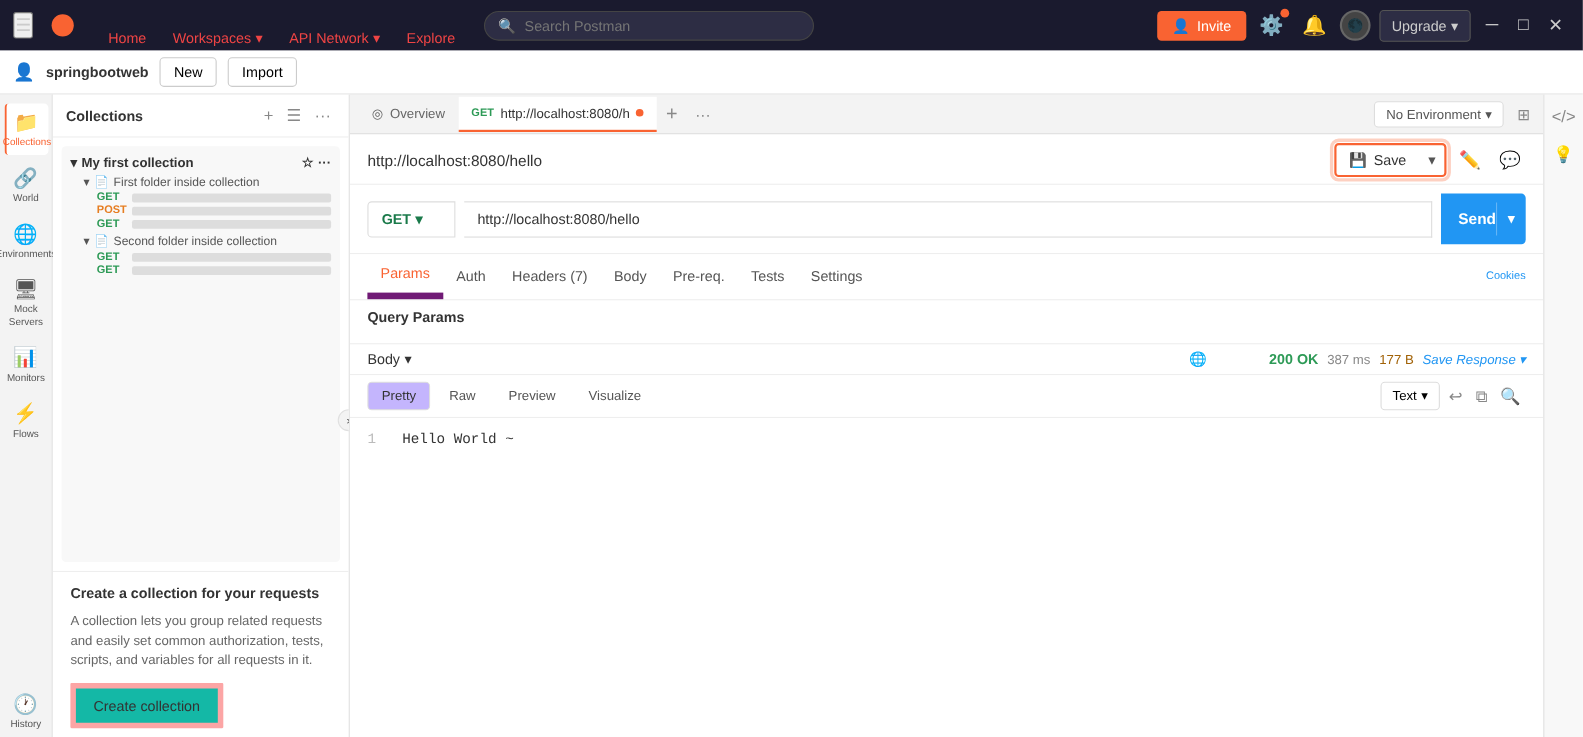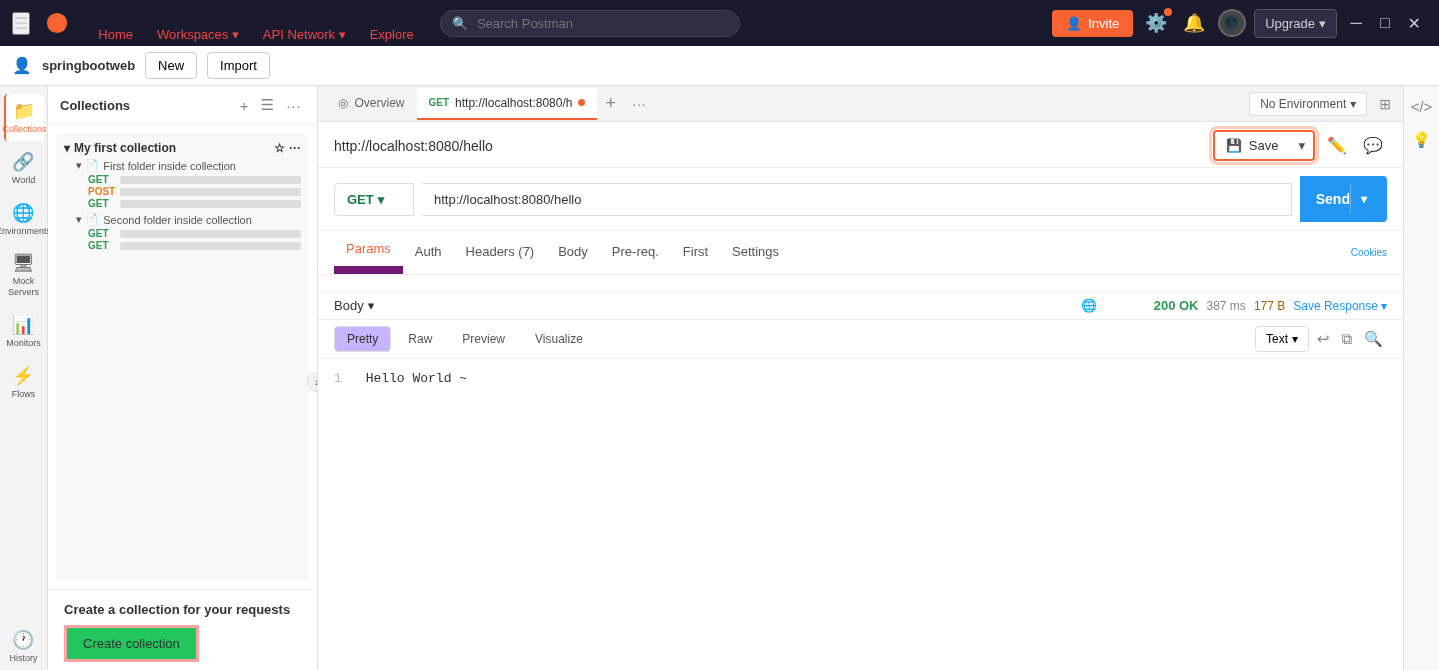--- a/index.html
+++ b/index.html
@@ -65,21 +65,21 @@
     .method-post { color: #e67e22; font-size: 10px; font-weight: 700; width: 28px; }
     .request-line { height: 8px; background: #ddd; border-radius: 2px; flex: 1; }
 
     
     .create-collection-area {
       padding: 12px 16px 16px; border-top: 1px solid #eee;
     }
     .create-collection-area h3 { font-size: 13px; font-weight: 700; color: #333; margin-bottom: 8px; }
     .create-collection-area p { font-size: 12px; color: #666; line-height: 1.5; margin-bottom: 12px; }
     .btn-create-collection {
-      background: #22c55e; border: 3px solid #fca5a5; border-radius: 1px; padding: 8px 16px;
+      background: #14b8a6; border: 5px solid #fca5a5; border-radius: 1px; padding: 8px 16px;
       font-size: 13px; color: #333; cursor: pointer; font-weight: 500;
     }
 
     
     .right-panel { flex: 1; display: flex; flex-direction: column; overflow: hidden; }
 
     
     .tab-bar {
       display: flex; align-items: center; background: #f3f3f3; border-bottom: 1px solid #e0e0e0;
       padding: 0 8px; min-height: 36px;
@@ -113,28 +113,28 @@
     .method-select {
       display: flex; align-items: center; gap: 4px; padding: 8px 12px; border: 1px solid #ddd;
       border-radius: 4px 0 0 4px; font-size: 13px; font-weight: 600; color: #1a7a4a; cursor: pointer; background: #fff; min-width: 80px;
     }
     .url-input {
       flex: 1; padding: 8px 12px; border: 1px solid #ddd; border-left: none; border-radius: 0;
       font-size: 13px; color: #333; outline: none; background: #fff;
     }
     .btn-send {
       background: #2196f3; color: #fff; border: none; border-radius: 0 4px 4px 0;
-      padding: 8px 10px 8px 16px; font-size: 14px; font-weight: 600; cursor: pointer; white-space: nowrap; display: flex; align-items: center;
+      padding: 8px 0 8px 16px; font-size: 14px; font-weight: 600; cursor: pointer; white-space: nowrap; display: flex; align-items: center;
     }
     .btn-send-chevron { padding: 8px 10px; border-left: 1px solid rgba(255,255,255,0.3); font-size: 12px; }
 
     
     .req-tabs { display: flex; align-items: center; padding: 0 16px; border-bottom: 1px solid #eee; gap: 0; }
     .req-tab { padding: 10px 12px; font-size: 13px; color: #555; cursor: pointer; border-bottom: 2px solid transparent; white-space: nowrap; }
-    .req-tab.active { color: #f96332; border-bottom: 8px solid #701a75; }
+    .req-tab.active { color: #f96332; border-bottom: 6px solid #701a75; }
     .req-tab-spacer { flex: 1; }
     .cookies-link { color: #2196f3; font-size: 10px; padding: 10px 0; cursor: pointer; }
 
     
     .params-area { padding: 8px 16px; }
     .params-title { font-size: 13px; font-weight: 600; color: #333; margin-bottom: 8px; }
     .params-table { width: 100%; border-collapse: collapse; }
     .params-table th { text-align: left; font-size: 11px; font-weight: 600; color: #888; padding: 6px 8px; border-bottom: 1px solid #eee; text-transform: uppercase; }
     .params-table td { padding: 6px 8px; border-bottom: 1px solid #f5f5f5; }
     .params-table td input { border: none; outline: none; font-size: 13px; color: #aaa; width: 100%; background: none; }
@@ -143,21 +143,21 @@
     .params-th-more { color: #888; margin-right: 8px; }
 
     
     .response-section { border-top: 1px solid #eee; flex: 1; display: flex; flex-direction: column; min-height: 0; }
     .response-header { display: flex; align-items: center; padding: 6px 16px; gap: 8px; border-bottom: 1px solid #eee; }
     .response-body-label { font-size: 13px; font-weight: 500; color: #333; display: flex; align-items: center; gap: 4px; }
     .response-spacer { flex: 1; }
     .status-ok { color: #2d9a56; font-size: 13px; font-weight: 600; margin-left: 48px; }
     .status-time { color: #888; font-size: 12px; }
     .status-size { color: #a16207; font-size: 12px; }
-    .save-response-btn { color: #2196f3; font-size: 12px; font-weight: 500; cursor: pointer; display: flex; align-items: center; gap: 3px; }
+    .save-response-btn { color: #2196f3; font-size: 12px; font-weight: 500; cursor: pointer; display: flex; align-items: center; gap: 3px; font-style: italic; }
 
     
     .response-view-tabs { display: flex; align-items: center; padding: 6px 16px; gap: 4px; border-bottom: 1px solid #eee; }
     .resp-tab { padding: 5px 12px; border-radius: 4px; font-size: 12px; cursor: pointer; color: #555; border: 1px solid transparent; }
     .resp-tab.active { background: #c4b5fd; border: 1px solid #ddd; color: #333; font-weight: 500; }
     .resp-tab-spacer { flex: 1; }
     .text-selector { display: flex; align-items: center; gap: 4px; padding: 5px 10px; border: 1px solid #ddd; border-radius: 4px; font-size: 12px; cursor: pointer; }
     .resp-icon-btn { background: none; border: none; color: #888; font-size: 15px; cursor: pointer; padding: 4px; }
 
     
@@ -307,20 +307,21 @@
         <div class="request-line"></div>
       </div>
       <div class="mini-request">
         <span class="method-get">GET</span>
         <div class="request-line"></div>
       </div>
     </div>
 
     <div class="create-collection-area">
       <h3>Create a collection for your requests</h3>
+      <p>A collection lets you group related requests and easily set common authorization, tests, scripts, and variables for all requests in it.</p>
       <button class="btn-create-collection">Create collection</button>
     </div>
 
     <div class="collapse-arrow">›</div>
   </div>
 
   <div class="right-panel">
 
     <div class="tab-bar">
       <div class="tab-item">
@@ -368,27 +369,28 @@
         <span class="btn-send-chevron">▾</span>
       </button>
     </div>
 
     <div class="req-tabs">
       <div class="req-tab active">Params</div>
       <div class="req-tab">Auth</div>
       <div class="req-tab">Headers (7)</div>
       <div class="req-tab">Body</div>
       <div class="req-tab">Pre-req.</div>
-      <div class="req-tab">First</div>
+      <div class="req-tab">Tests</div>
       <div class="req-tab">Settings</div>
       <div class="req-tab-spacer"></div>
       <span class="cookies-link">Cookies</span>
     </div>
 
     <div class="params-area">
+      <div class="params-title">Query Params</div>
     </div>
 
     <div class="response-section">
       <div class="response-header">
         <span class="response-body-label">
           <span>Body</span>
           <span>▾</span>
         </span>
         <div class="response-spacer"></div>
         <span>🌐</span>

